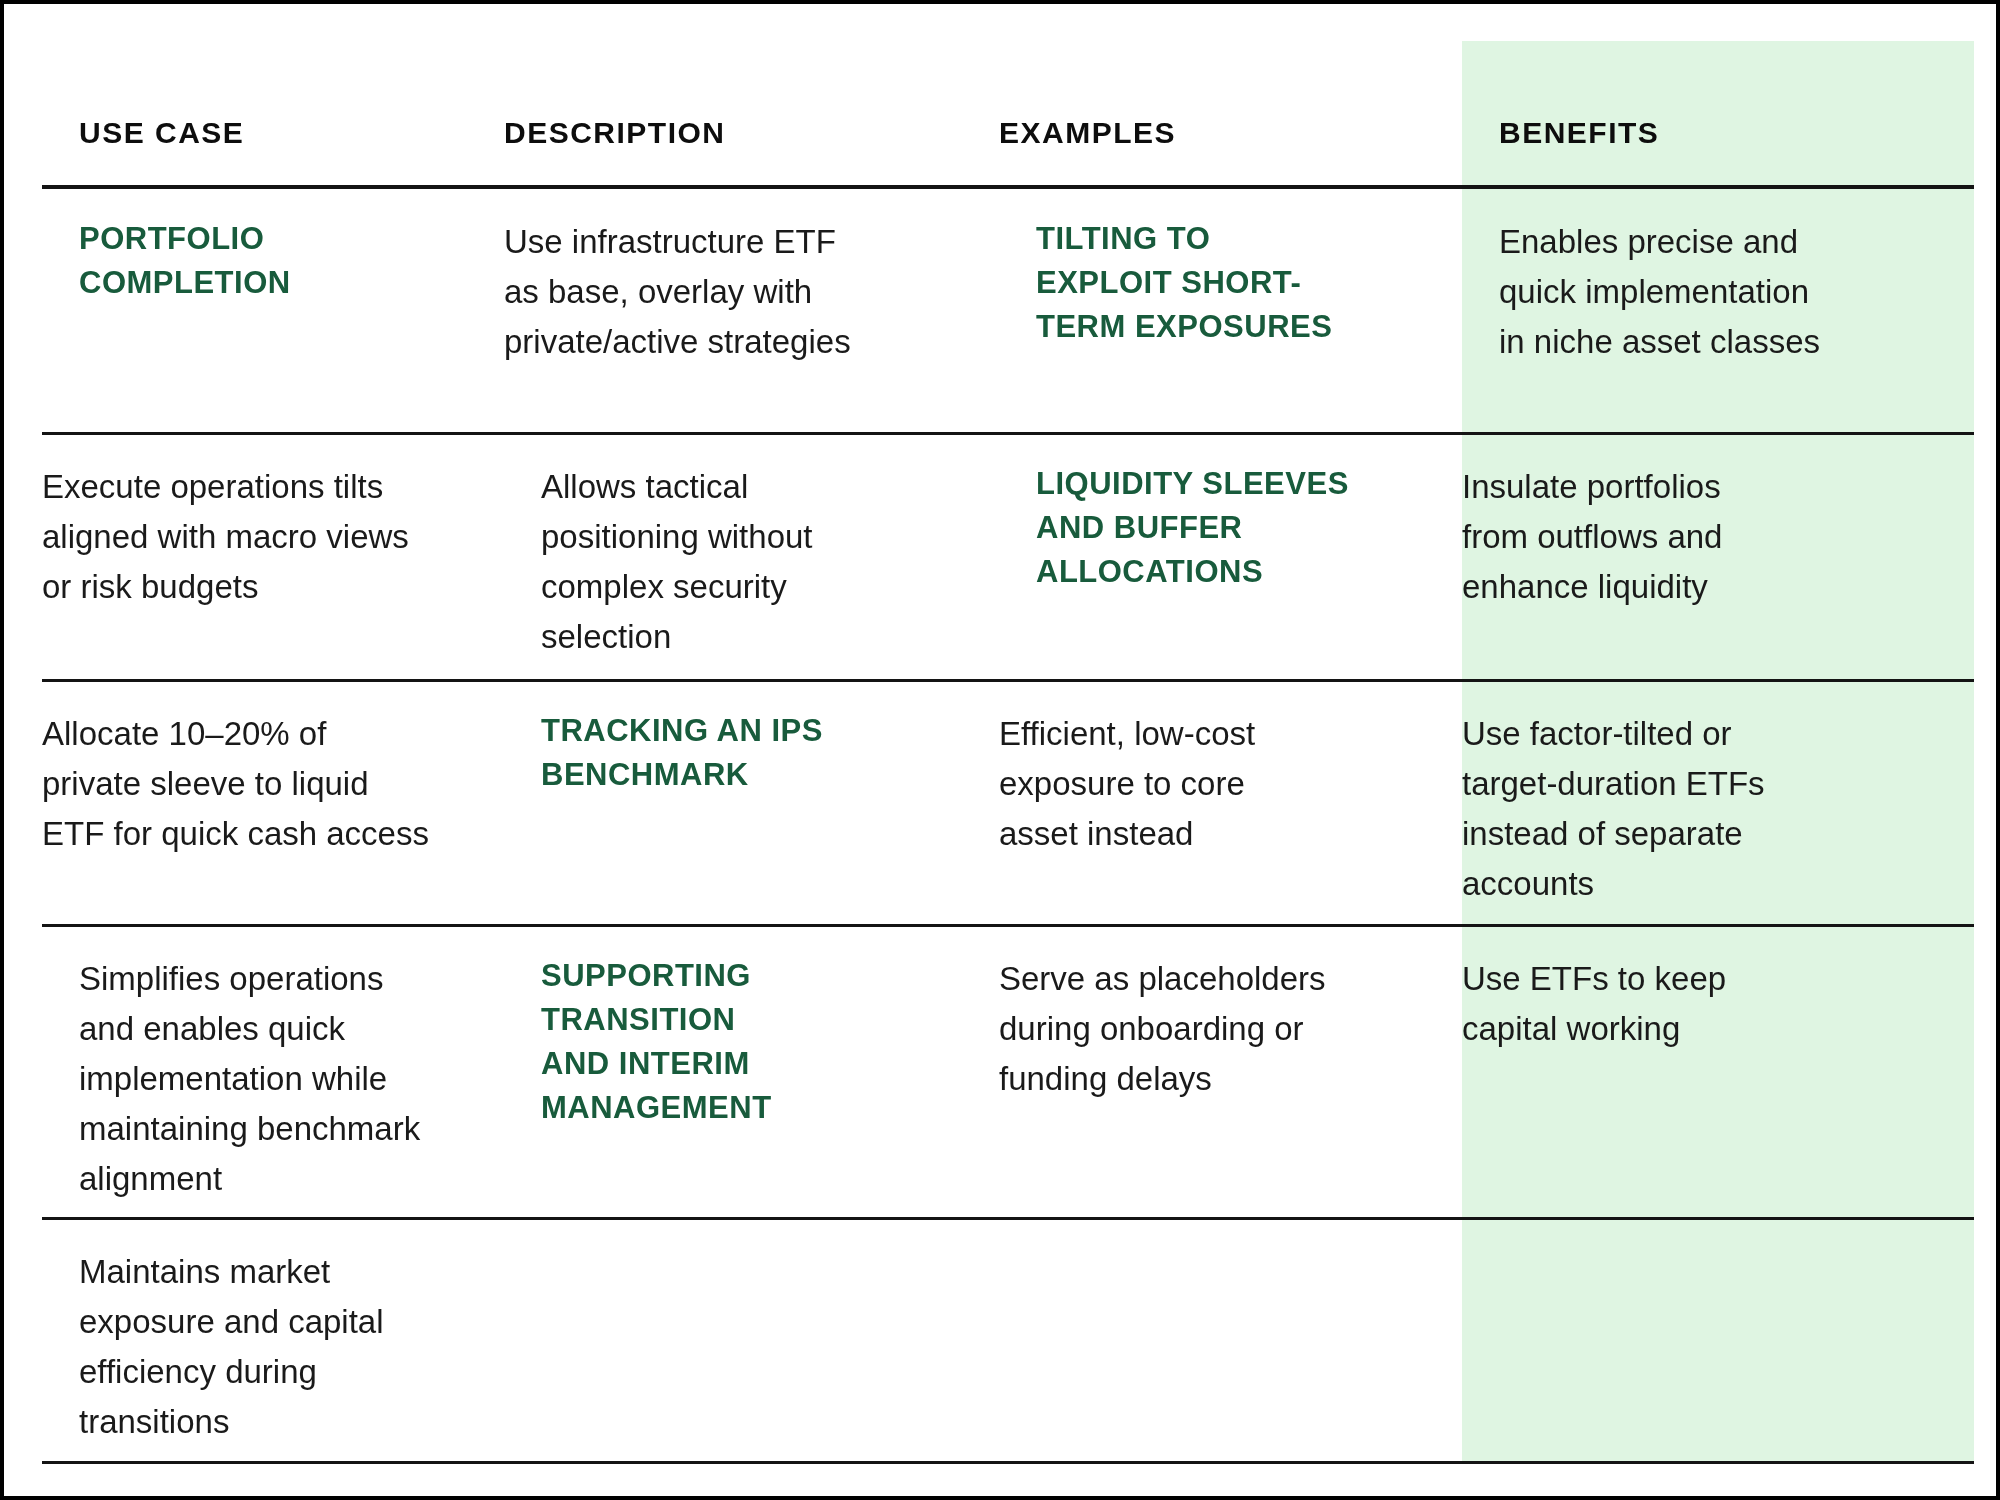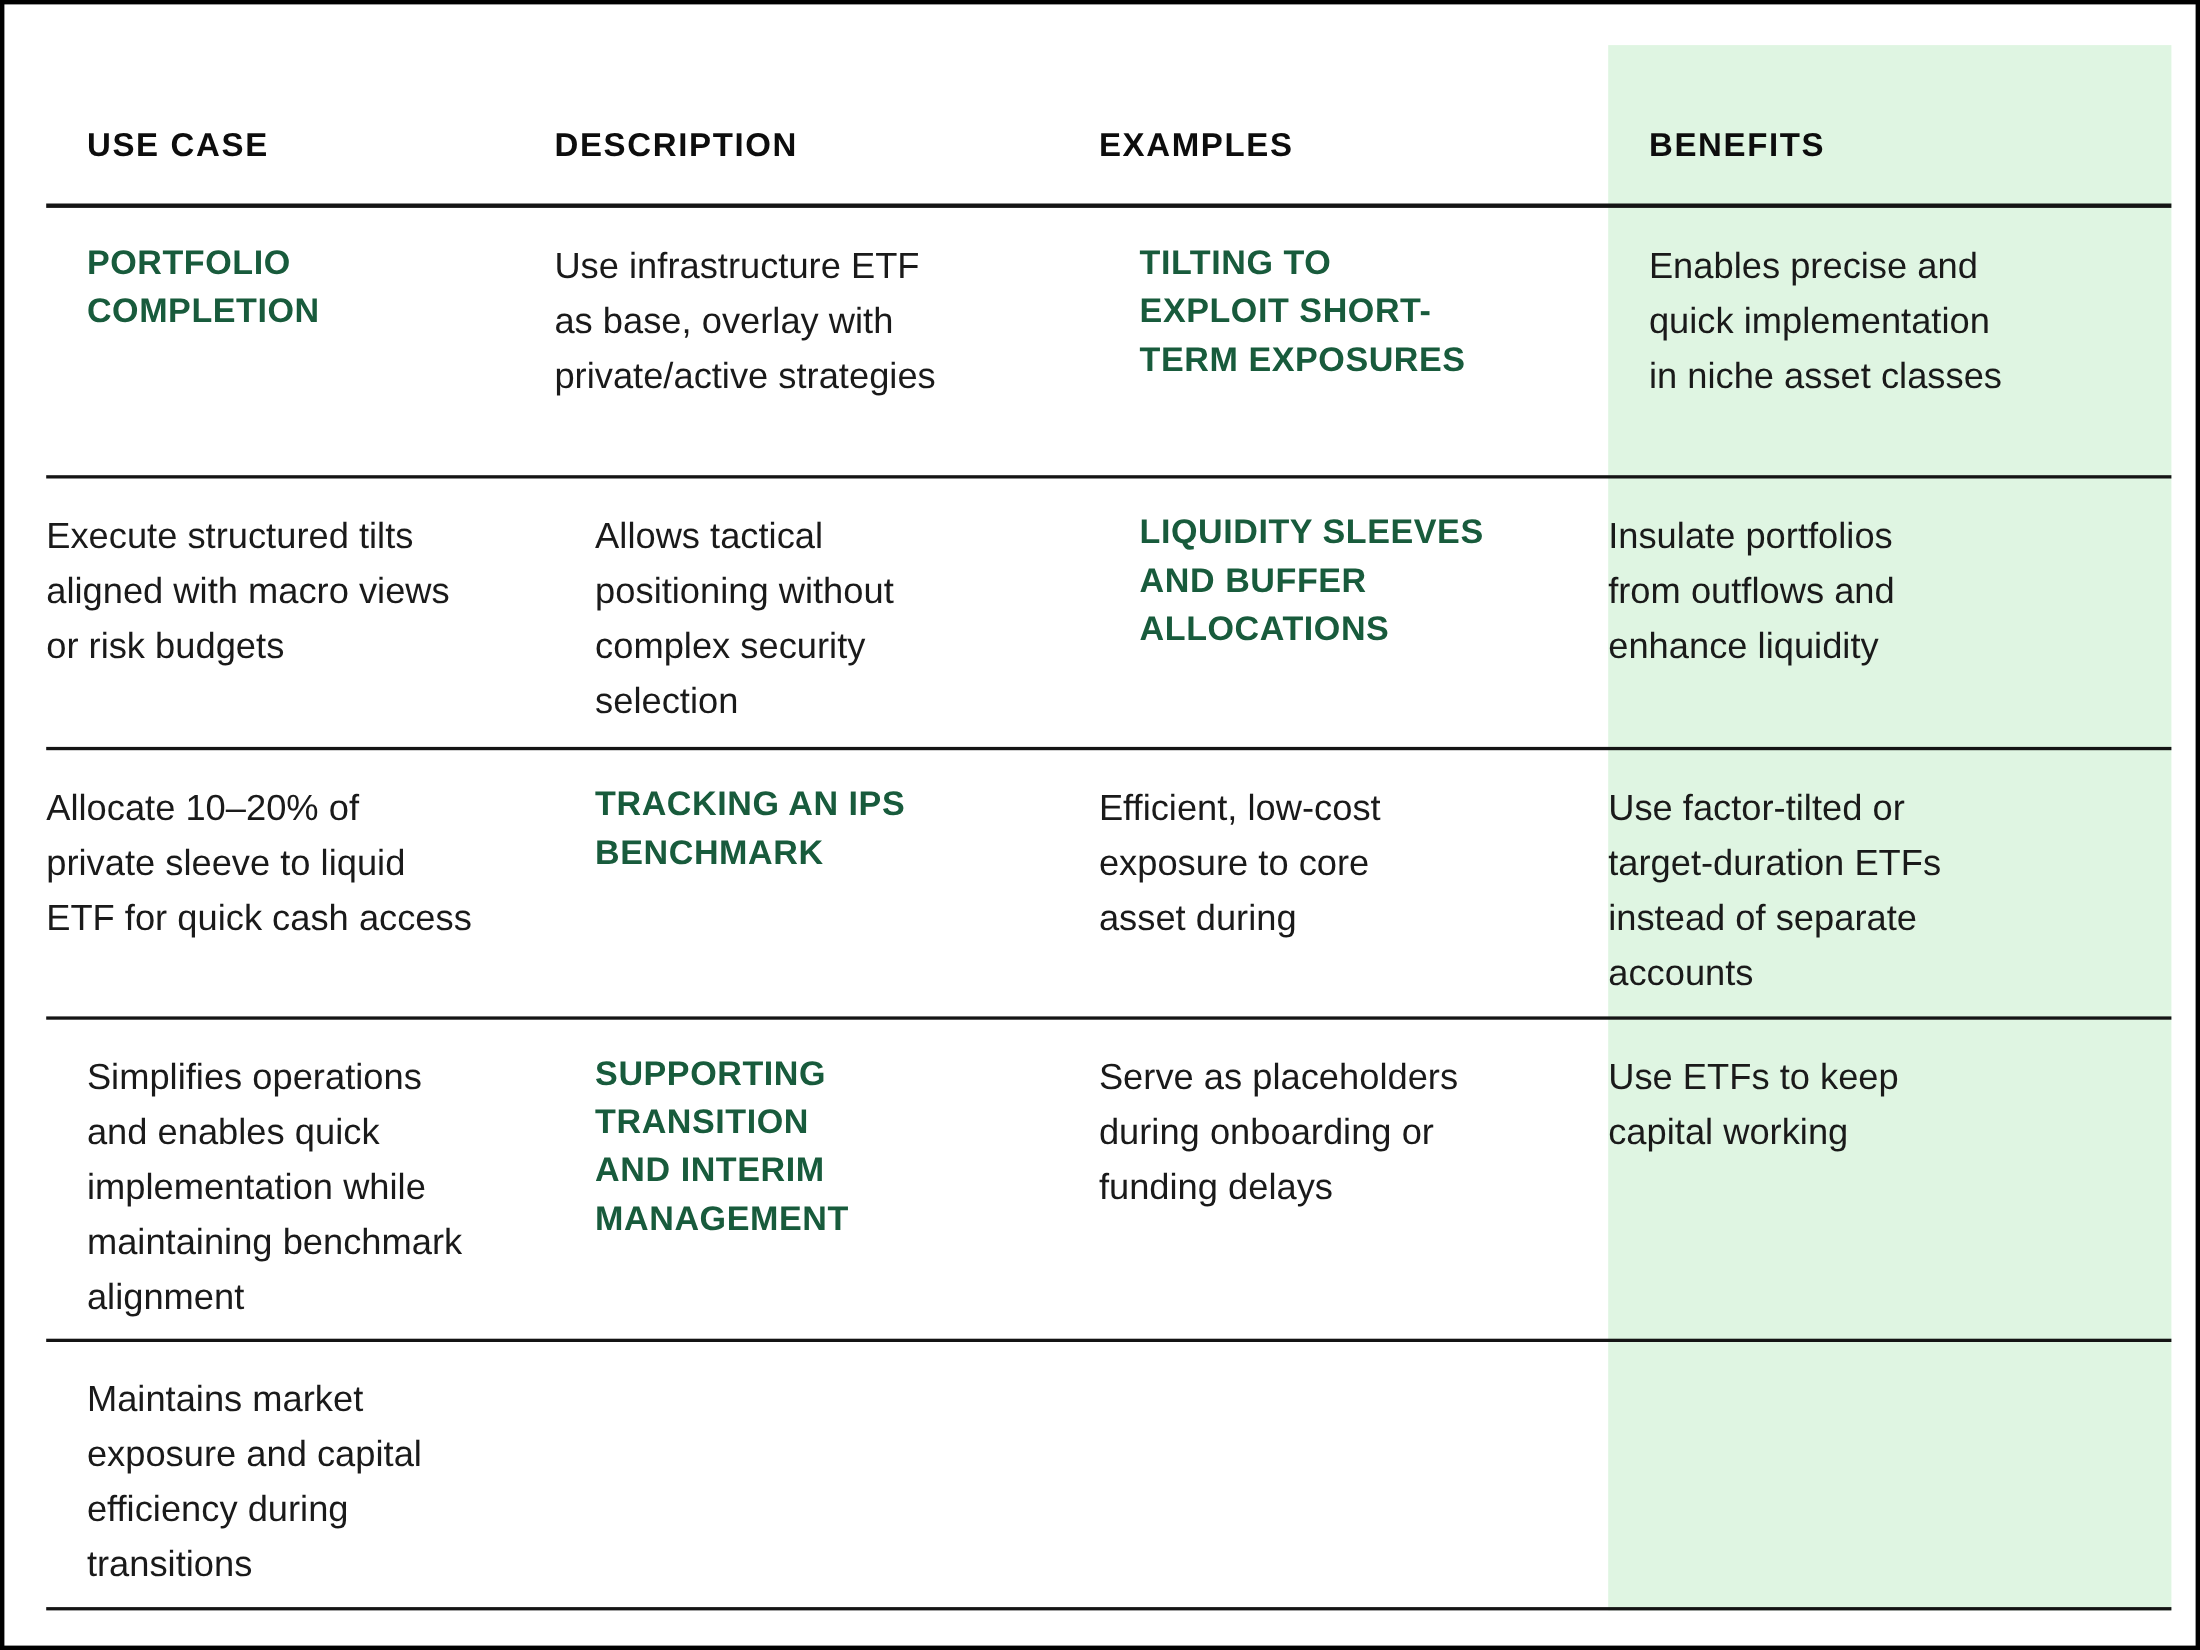--- a/index.html
+++ b/index.html
@@ -101,21 +101,21 @@
     <div class="cell examples">Use infrastructure ETF
 as base, overlay with
 private/active strategies</div>
     <div class="cell usecase">TILTING TO
 EXPLOIT SHORT-
 TERM EXPOSURES</div>
 
     <div class="cell benefits">Enables precise and
 quick implementation
 in niche asset classes</div>
-    <div class="cell description">Execute structured tilts
+    <div class="cell description">Execute operations tilts
 aligned with macro views
 or risk budgets</div>
     <div class="cell benefits">Allows tactical
 positioning without
 complex security
 selection</div>
 
     <div class="cell usecase">LIQUIDITY SLEEVES
 AND BUFFER
 ALLOCATIONS</div>
@@ -123,21 +123,21 @@
 from outflows and
 enhance liquidity</div>
     <div class="cell examples">Allocate 10–20% of
 private sleeve to liquid
 ETF for quick cash access</div>
 
     <div class="cell usecase">TRACKING AN IPS
 BENCHMARK</div>
     <div class="cell description">Efficient, low-cost
 exposure to core
-asset during</div>
+asset instead</div>
     <div class="cell examples">Use factor-tilted or
 target-duration ETFs
 instead of separate
 accounts</div>
     <div class="cell benefits">Simplifies operations
 and enables quick
 implementation while
 maintaining benchmark
 alignment</div>
 

